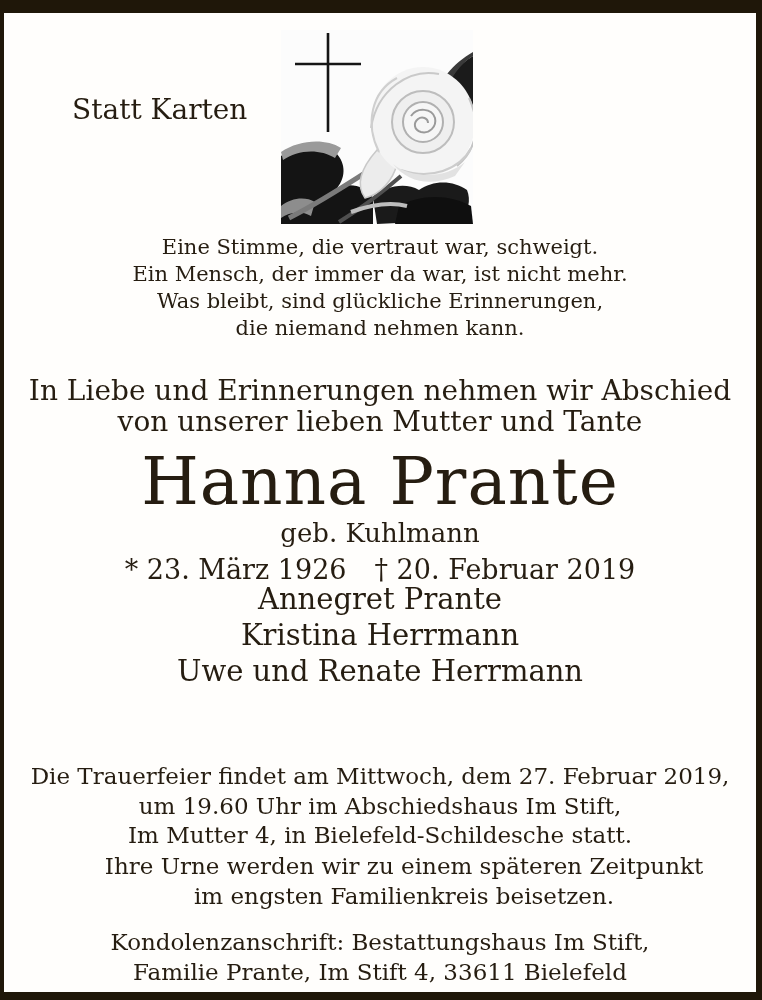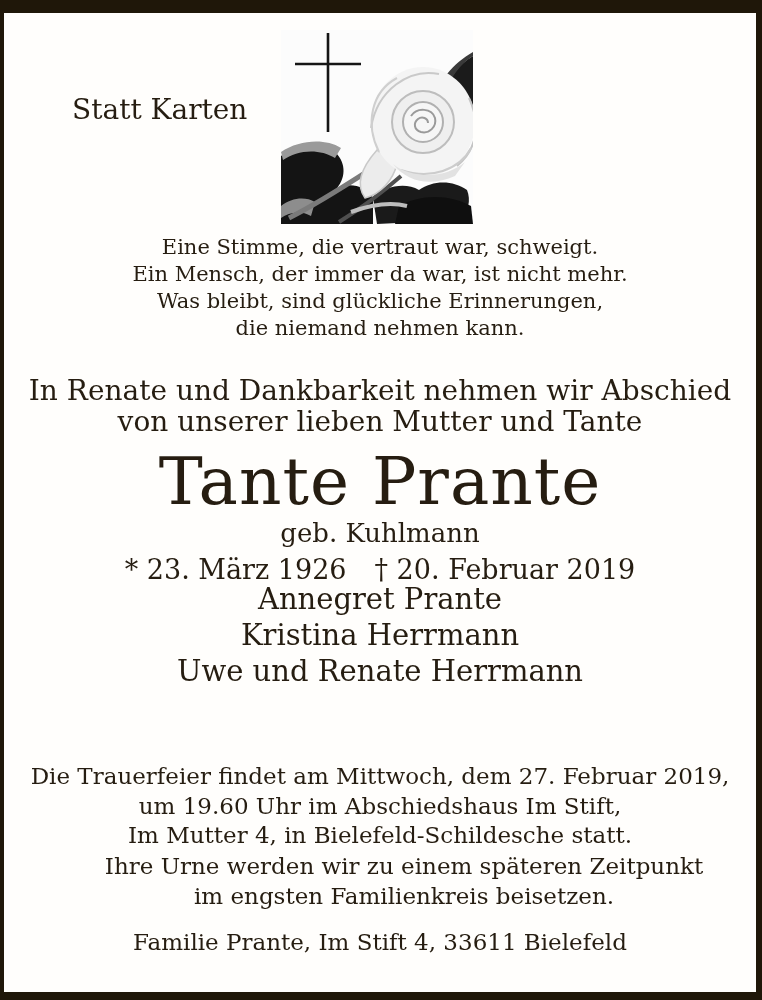--- a/index.html
+++ b/index.html
@@ -90,25 +90,25 @@
   </svg>
 
   <div class="txt poem">
     <div>Eine Stimme, die vertraut war, schweigt.</div>
     <div>Ein Mensch, der immer da war, ist nicht mehr.</div>
     <div>Was bleibt, sind glückliche Erinnerungen,</div>
     <div>die niemand nehmen kann.</div>
   </div>
 
   <div class="txt intro">
-    <div>In Renate und Dankbarkeit nehmen wir Abschied</div>
+    <div>In Liebe und Erinnerungen nehmen wir Abschied</div>
     <div>von unserer lieben Mutter und Tante</div>
   </div>
 
-  <div class="txt deceased-name">Tante Prante</div>
+  <div class="txt deceased-name">Hanna Prante</div>
 
   <div class="txt maiden">geb. Kuhlmann</div>
 
   <div class="txt dates">
     <span>* 23. März 1926</span>
     <span>† 20. Februar 2019</span>
   </div>
 
   <div class="txt mourners">
     <div>Annegret Prante</div>
@@ -121,16 +121,17 @@
     <div>um 19.60 Uhr im Abschiedshaus Im Stift,</div>
     <div>Im Mutter 4, in Bielefeld-Schildesche statt.</div>
   </div>
 
   <div class="txt urn">
     <div>Ihre Urne werden wir zu einem späteren Zeitpunkt</div>
     <div>im engsten Familienkreis beisetzen.</div>
   </div>
 
   <div class="txt condolence">
+    <div>Kondolenzanschrift: Bestattungshaus Im Stift,</div>
     <div>Familie Prante, Im Stift 4, 33611 Bielefeld</div>
   </div>
 
 </div>
 
 </body></html>

